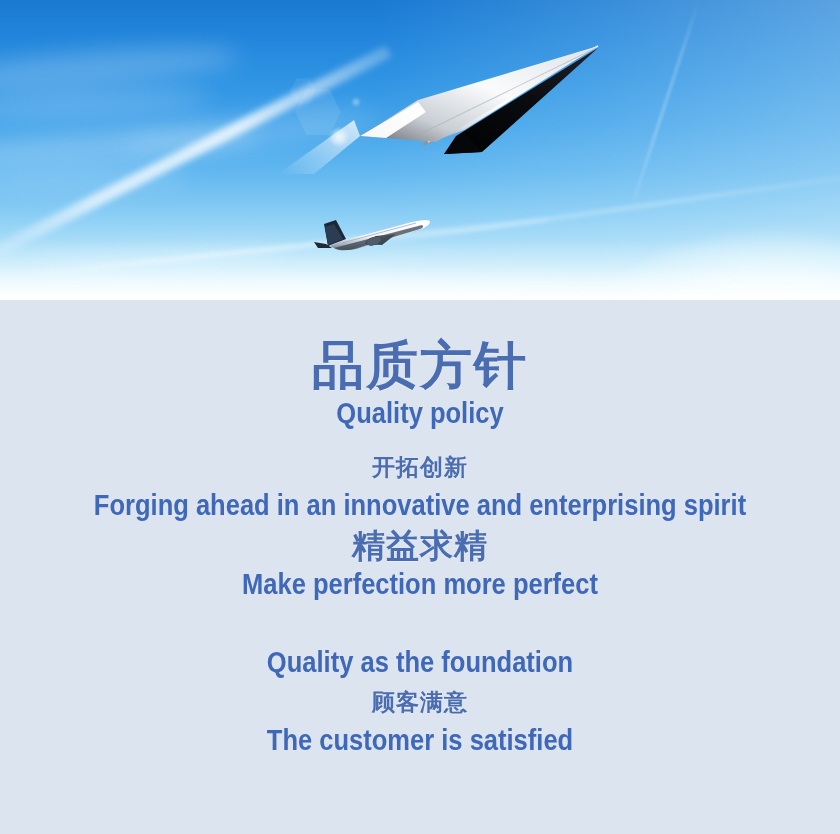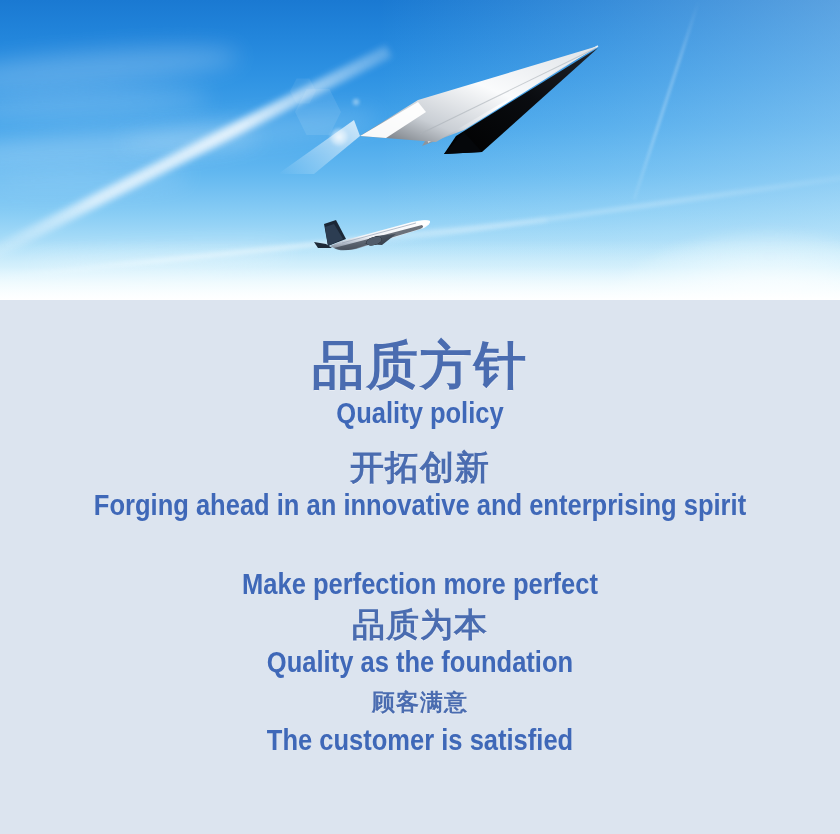--- a/index.html
+++ b/index.html
@@ -221,21 +221,21 @@
   }
   .title-en {
     position: absolute;
     left: 0; right: 0;
     top: 96px;
     font-size: 29px;
     line-height: 34px;
   }
 
   
-  .item-cn-1 { position: absolute; left:0; right:0; top: 148px; font-size: 34px; line-height: 38px; letter-spacing: 1px; }
+  .item-cn-1 { position: absolute; left:0; right:0; top: 148px; font-size: 23px; line-height: 38px; letter-spacing: 1px; }
   .item-en-1 { position: absolute; left:0; right:0; top: 188px; font-size: 29px; line-height: 34px; }
 
   .item-cn-2 { position: absolute; left:0; right:0; top: 227px; font-size: 33px; line-height: 38px; letter-spacing: 1px; }
   .item-en-2 { position: absolute; left:0; right:0; top: 267px; font-size: 29px; line-height: 34px; }
 
   .item-cn-3 { position: absolute; left:0; right:0; top: 306px; font-size: 33px; line-height: 38px; letter-spacing: 1px; }
   .item-en-3 { position: absolute; left:0; right:0; top: 345px; font-size: 29px; line-height: 34px; }
 
   .item-cn-4 { position: absolute; left:0; right:0; top: 383px; font-size: 23px; line-height: 38px; letter-spacing: 1px; }
   .item-en-4 { position: absolute; left:0; right:0; top: 423px; font-size: 29px; line-height: 34px; }
@@ -353,22 +353,22 @@
 
   <div class="panel">
 
     <div class="cn title-cn">品质方针</div>
 
     <div class="en title-en">Quality policy</div>
 
     <div class="cn item-cn-1">开拓创新</div>
     <div class="en item-en-1">Forging ahead in an innovative and enterprising spirit</div>
 
+    <div class="cn item-cn-2">精益求精</div>
     <div class="en item-en-2">Make perfection more perfect</div>
 
-    <div class="cn item-cn-3">品质为本</div>
     <div class="en item-en-3">Quality as the foundation</div>
 
     <div class="cn item-cn-4">顾客满意</div>
     <div class="en item-en-4">The customer is satisfied</div>
 
   </div>
 </div>
 
 </body></html>

